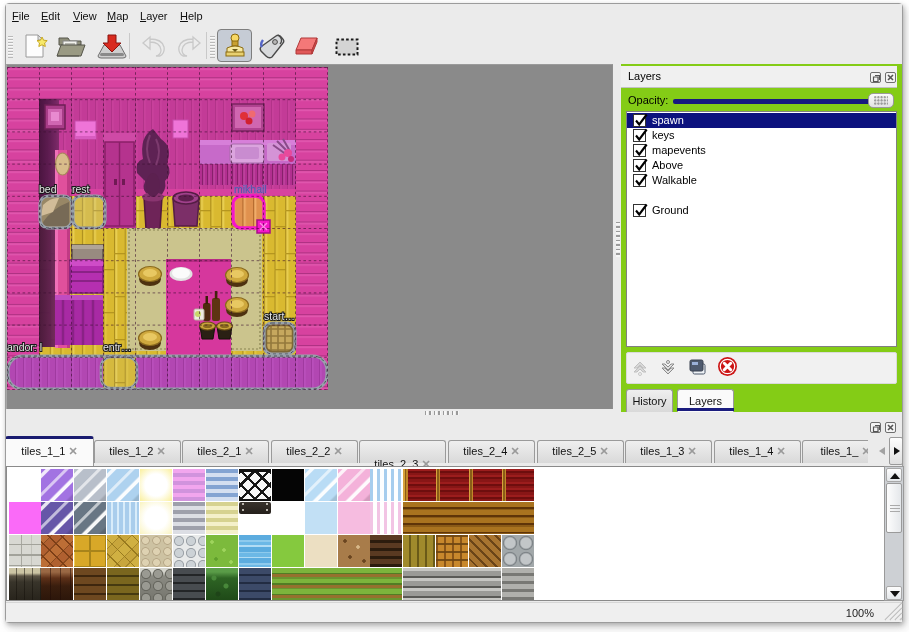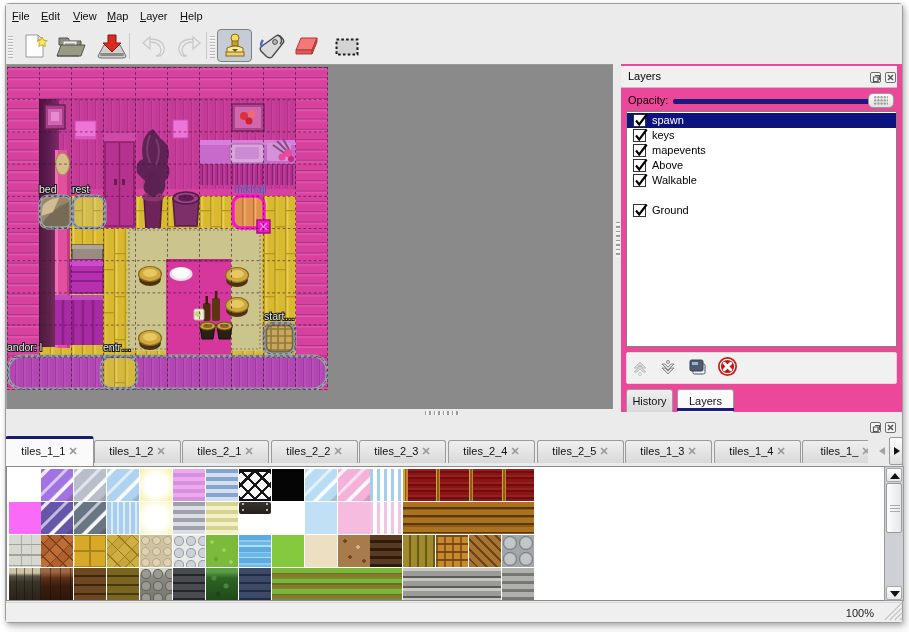--- a/index.html
+++ b/index.html
@@ -16,21 +16,21 @@
 
 #toolbar{position:absolute;left:6px;top:28px;width:896px;height:35px;background:#ebebeb;}
 .handle{position:absolute;width:5px;background:repeating-linear-gradient(to bottom,#b9b9b9 0 1px,#f8f8f8 1px 2px,#ebebeb 2px 3px);}
 .tsep{position:absolute;width:1px;background:#c9c9c9;}
 
 #canvas{position:absolute;left:6px;top:64px;width:607px;height:347px;background:#8a8a8a;
   border-top:1px solid #9a9a9a;border-left:1px solid #a8a8a8;border-right:1px solid #8f8f8f;}
 #vsplit{position:absolute;left:614px;top:64px;width:7px;height:348px;background:#ebebeb;}
 #hsplit{position:absolute;left:6px;top:409px;width:896px;height:8px;background:#ebebeb;}
 
-#ldock{position:absolute;left:621px;top:64px;width:281px;height:348px;background:#ec4899;font-size:11px;}
+#ldock{position:absolute;left:621px;top:64px;width:281px;height:348px;background:#84cc16;font-size:11px;}
 #ldock .title{position:absolute;left:0;top:2px;width:276px;height:22px;border-bottom:1px solid #c2c2c2;background:#f0f0f0;}
 .dockbtn{position:absolute;width:11px;height:11px;border:1px solid #6e6e6e;border-radius:2px;background:#f4f4f4;}
 
 #llist{position:absolute;left:5px;top:47px;width:271px;height:236px;background:#fff;border:1px solid #808080;}
 .lrow{position:absolute;left:0;width:269px;height:15px;}
 .cb{position:absolute;left:6px;top:1px;width:13px;height:13px;background:#fff;border:1px solid #333;}
 .cb svg{position:absolute;left:-1px;top:-3px;}
 .lrow .lbl{position:absolute;left:25px;top:1px;}
 
 .qtab{position:absolute;font-size:11px;text-align:center;
@@ -417,21 +417,21 @@
     <svg width="9" height="9" style="position:absolute;left:0;top:0">
         <path d="M2 2l5 5M7 2l-5 5" stroke="#555" stroke-width="1.6"></path>
       </svg>
   </div>
 
   <div id="tabs" style="position:absolute;left:0;top:0;width:862px;height:49px;overflow:hidden;">
 <div class="qtab sel" style="left:-1px;top:19px;width:89px;height:30px;border-top:3px solid #191b70;padding-top:6px;">tiles_1_1 <span style="color:#9a9a9a;font-weight:bold;">✕</span></div>
 <div class="qtab" style="left:88px;top:23px;width:87px;height:23px;padding-top:4px;">tiles_1_2 <span style="color:#9a9a9a;font-weight:bold;">✕</span></div>
 <div class="qtab" style="left:176px;top:23px;width:87px;height:23px;padding-top:4px;">tiles_2_1 <span style="color:#9a9a9a;font-weight:bold;">✕</span></div>
 <div class="qtab" style="left:265px;top:23px;width:87px;height:23px;padding-top:4px;">tiles_2_2 <span style="color:#9a9a9a;font-weight:bold;">✕</span></div>
-<div class="qtab" style="left:353px;top:23px;width:87px;height:23px;padding-top:4px;">tiles_2_3 <span style="color:#9a9a9a;font-weight:bold;">✕</span></div>
+<div class="qtab" style="left:353px;top:23px;width:87px;height:23px;padding-top:17px;">tiles_2_3 <span style="color:#9a9a9a;font-weight:bold;">✕</span></div>
 <div class="qtab" style="left:442px;top:23px;width:87px;height:23px;padding-top:4px;">tiles_2_4 <span style="color:#9a9a9a;font-weight:bold;">✕</span></div>
 <div class="qtab" style="left:531px;top:23px;width:87px;height:23px;padding-top:4px;">tiles_2_5 <span style="color:#9a9a9a;font-weight:bold;">✕</span></div>
 <div class="qtab" style="left:619px;top:23px;width:87px;height:23px;padding-top:4px;">tiles_1_3 <span style="color:#9a9a9a;font-weight:bold;">✕</span></div>
 <div class="qtab" style="left:708px;top:23px;width:87px;height:23px;padding-top:4px;">tiles_1_4 <span style="color:#9a9a9a;font-weight:bold;">✕</span></div>
 <div class="qtab" style="left:796px;top:23px;width:87px;height:23px;padding-top:4px;">tiles_1_ <span style="color:#9a9a9a;font-weight:bold;">✕</span></div>
 </div>
 
   <div class="abs" style="left:869px;top:21px;width:13px;height:27px;">
     <div class="arr" style="left:4px;top:9px;border-top:4.5px solid transparent;border-bottom:4.5px solid transparent;border-right:6px solid #a2a2a2;"></div>
   </div>

